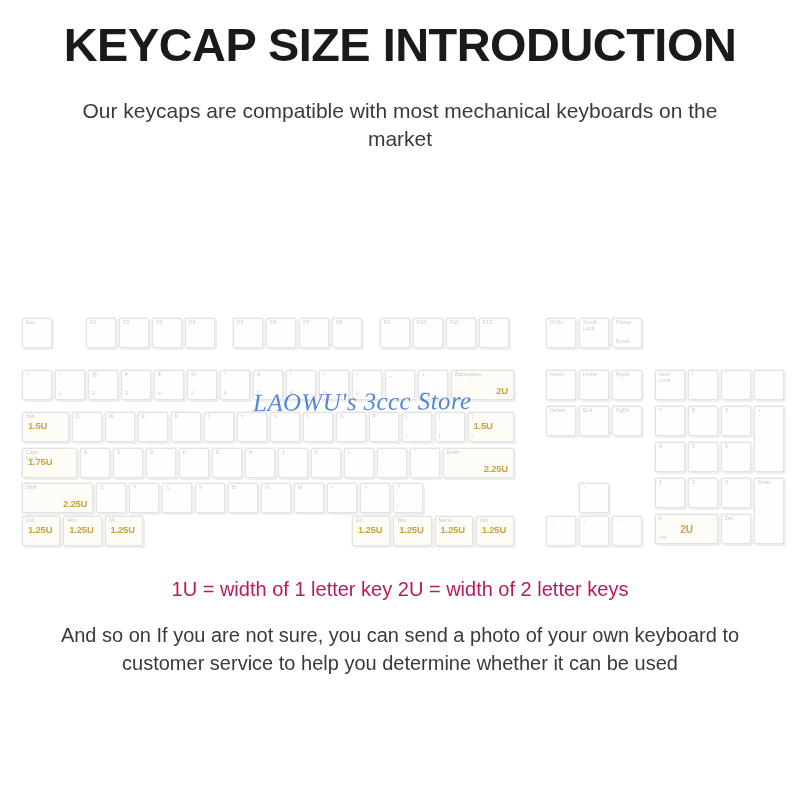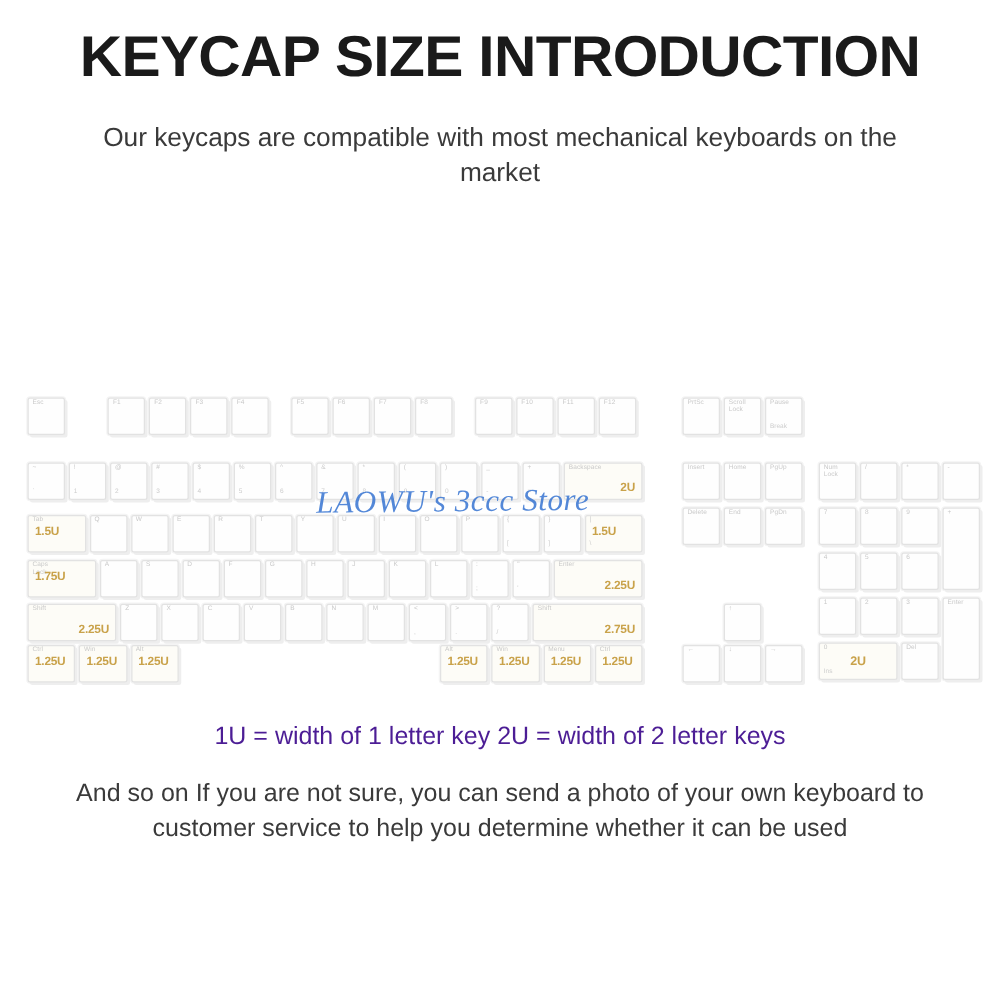--- a/index.html
+++ b/index.html
@@ -132,21 +132,21 @@
   }
 
   
   #footer-legend {
     position: absolute;
     top: 578px;
     left: 0;
     width: 800px;
     text-align: center;
     font-size: 20px;
-    color: #4c1d95;
+    color: #be185d;
     white-space: nowrap;
   }
   #footer-note {
     position: absolute;
     top: 622px;
     left: 40px;
     width: 720px;
     text-align: center;
     font-size: 20px;
     color: #3a3a3a;
@@ -375,24 +375,20 @@
       <span class="legend-lower">,</span>
     </div>
     <div class="key" style="left: 360.25px; top: 183px; width: 30px; height: 30px;">
       <span class="legend">&gt;</span>
       <span class="legend-lower">.</span>
     </div>
     <div class="key" style="left: 393.25px; top: 183px; width: 30px; height: 30px;">
       <span class="legend">?</span>
       <span class="legend-lower">/</span>
     </div>
-    <div class="key sized" style="left: 426.25px; top: 183px; width: 87.75px; height: 30px;">
-      <span class="legend">Shift</span>
-      <span class="usize lowright">2.75U</span>
-    </div>
     <div class="key sized" style="left: 22px; top: 216px; width: 38.25px; height: 30px;">
       <span class="legend">Ctrl</span>
       <span class="usize lowleft">1.25U</span>
     </div>
     <div class="key sized" style="left: 63.25px; top: 216px; width: 38.25px; height: 30px;">
       <span class="legend">Win</span>
       <span class="usize lowleft">1.25U</span>
     </div>
     <div class="key sized" style="left: 104.5px; top: 216px; width: 38.25px; height: 30px;">
       <span class="legend">Alt</span>

